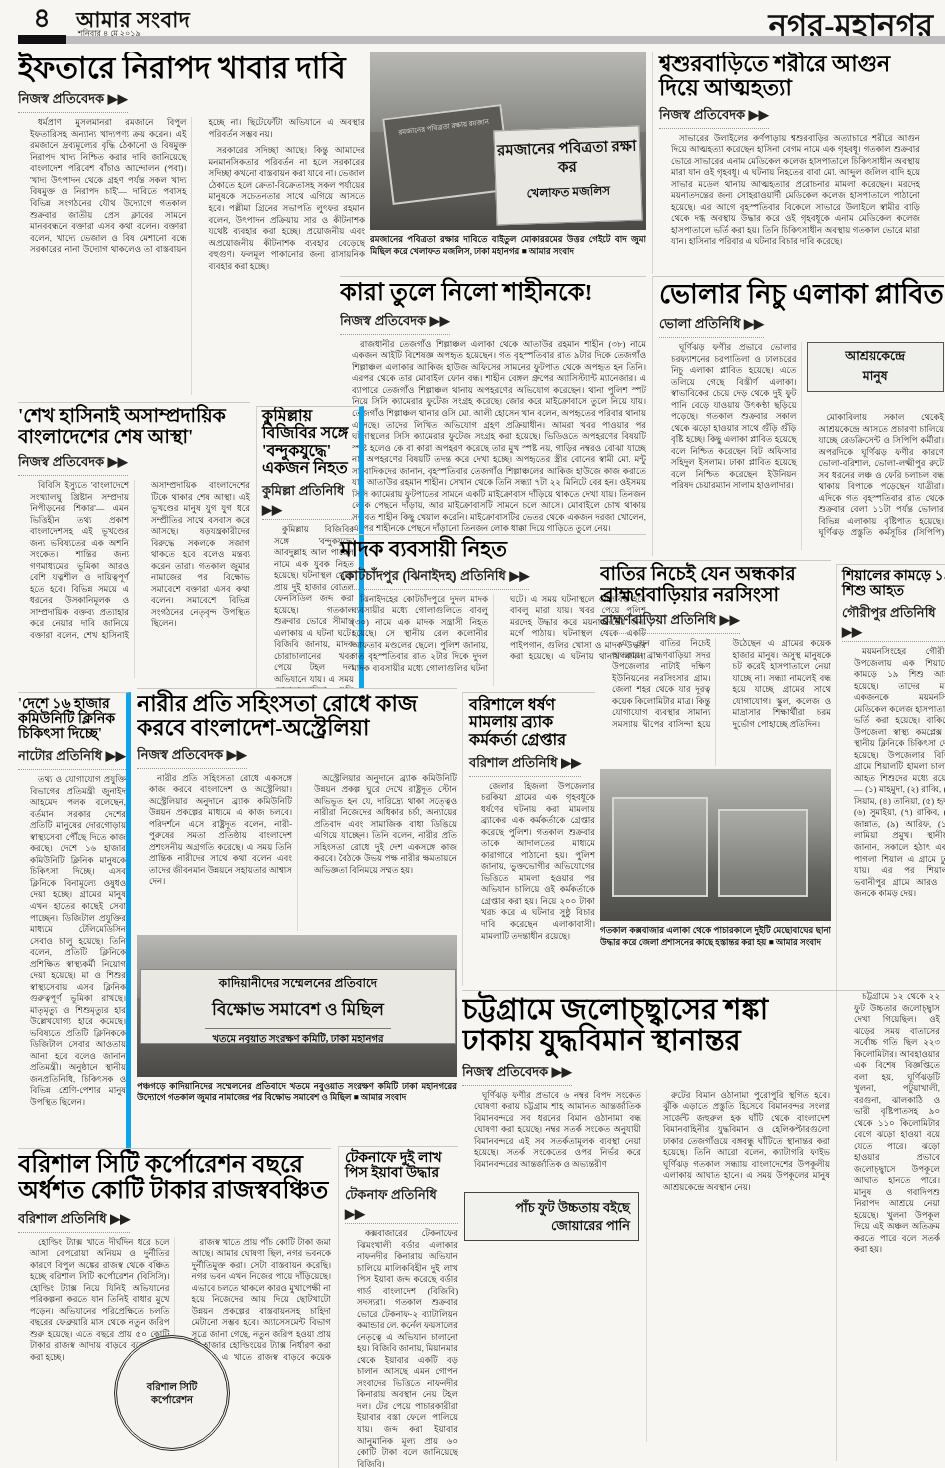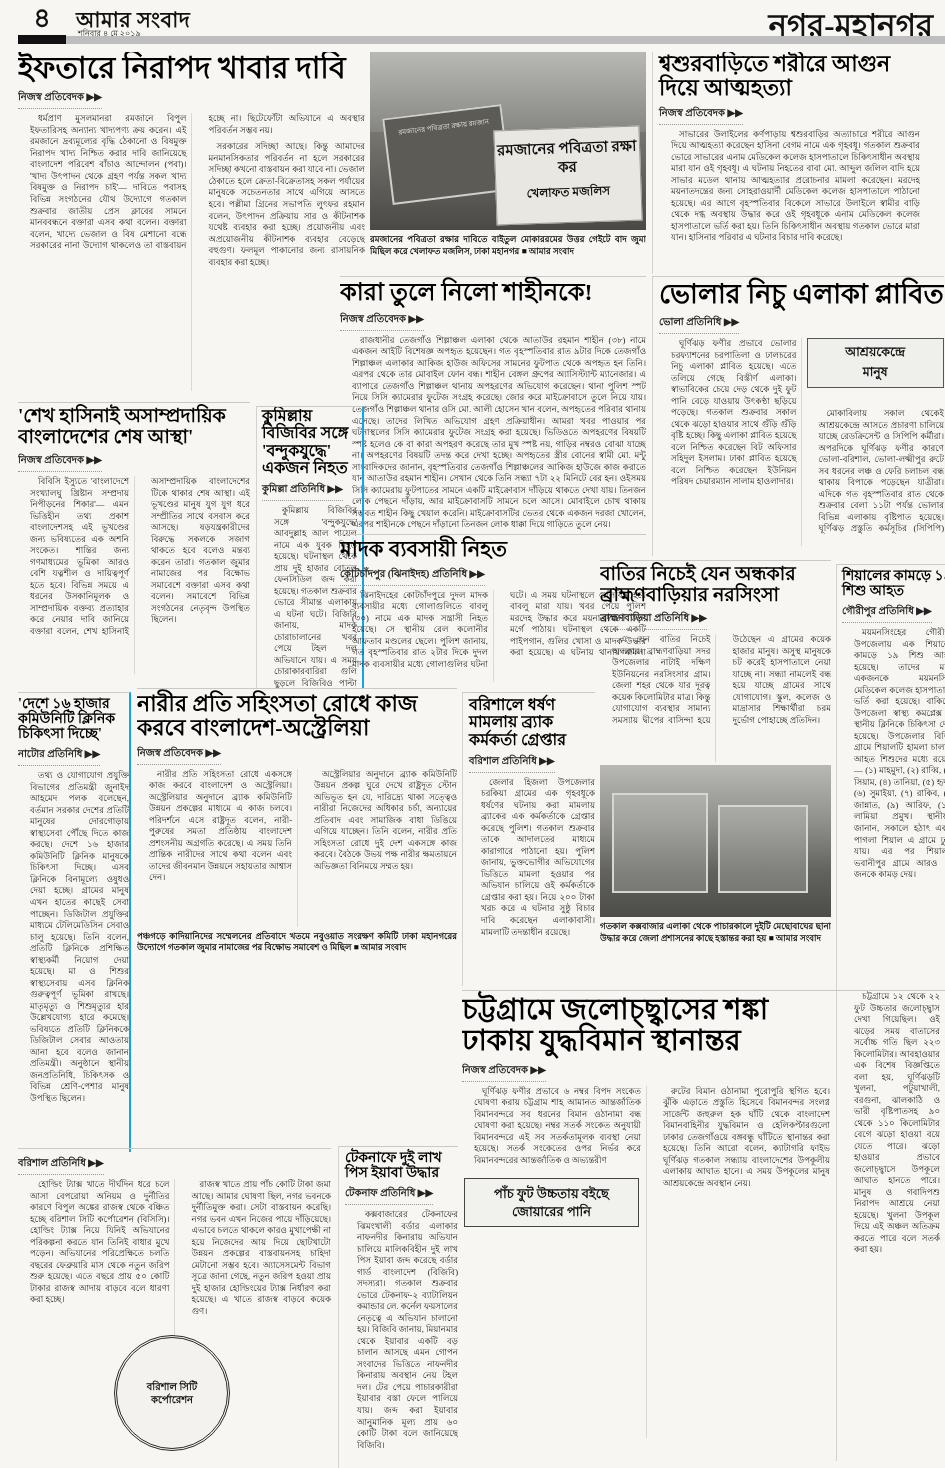--- a/index.html
+++ b/index.html
@@ -12,32 +12,32 @@
   .pageno-bar{position:absolute;left:18px;top:35px;width:48px;height:9px;background:#111;}
   .masthead{position:absolute;left:76px;top:4px;font-size:21px;font-weight:bold;letter-spacing:.5px;}
   .hdate{position:absolute;left:78px;top:27px;font-size:8px;color:#222;}
   .section{position:absolute;right:12px;top:1px;width:400px;text-align:right;font-size:31px;font-weight:bold;}
   .hband{position:absolute;left:66px;top:36px;width:879px;height:8px;background:#bdbdbd;}
   
   .art{position:absolute;overflow:hidden;}
   .h{margin:0 0 2px 0;font-weight:bold;line-height:1.08;color:#000;}
   .h31{font-size:30px}.h28{font-size:27px}.h25{font-size:24px}.h23{font-size:22px}
   .h19{font-size:19px}.h17{font-size:16px}.h15{font-size:14px}.h30{font-size:29px}.h22{font-size:21px}
-  .byline{display:inline-block;font-family:Liberation Serif, serif;font-size:10px;font-weight:bold;
+  .byline{display:inline-block;font-family:Liberation Sans, sans-serif;font-size:13px;font-weight:bold;
           color:#222;border-bottom:1px dotted #999;padding:2px 0 2px 0;margin:1px 0 4px 0;}
   .body{overflow:hidden;}
   .cols2{column-count:2;column-gap:10px;column-rule:1px solid #d8d8d4;}
   .bt{margin:0 0 5px 12px;font-size:8.6px;line-height:1.34;text-align:justify;color:#1c1c1c;}
   .bt:first-letter{padding-left:8px;}
   .pullquote{background:#d9d9d6;padding:8px 9px;margin:4px 0;font-size:9.5px;font-weight:bold;
              text-align:center;line-height:1.4;break-inside:avoid;}
   .subheadbox{border:1px solid #555;background:#efefec;padding:4px 24px;margin:20px 0;font-size:12.5px;
               font-weight:bold;text-align:center;break-inside:avoid;}
-  .infobox{border:1.5px solid #444;background:#f1f1ee;padding:6px 8px;margin:12px 2px;font-size:13px;
-           font-weight:bold;text-align:center;line-height:1.35;break-inside:avoid;}
+  .infobox{border:1.5px solid #444;background:#f1f1ee;padding:6px 8px;margin:22px 2px;font-size:13px;
+           font-weight:bold;text-align:right;line-height:1.35;break-inside:avoid;}
   .caption{font-size:8.6px;font-weight:bold;line-height:1.35;text-align:justify;color:#111;
            padding-top:4px;overflow:hidden;}
   
   .photo{position:relative;overflow:hidden;background:linear-gradient(180deg,#b8b8b4 0%,#8e8e8a 38%,#62625e 70%,#4c4c48 100%);}
   .photo .crowd{position:absolute;left:0;bottom:0;width:100%;height:55%;
      background:
        radial-gradient(circle at 8% 20%, #ddd 5px, transparent 6px),
        radial-gradient(circle at 22% 35%, #333 6px, transparent 7px),
        radial-gradient(circle at 38% 18%, #eee 5px, transparent 6px),
        radial-gradient(circle at 55% 30%, #2e2e2e 6px, transparent 7px),
@@ -55,21 +55,21 @@
      text-align:center;color:#0d0d0d;overflow:hidden;}
   .banner-wide .w1{font-size:12px;font-weight:bold;margin-top:4px;}
   .banner-wide .w2{font-size:17px;font-weight:bold;margin-top:2px;}
   .banner-wide .w3{font-size:10px;font-weight:bold;margin-top:4px;border-top:1px solid #777;
      display:inline-block;padding:2px 8px 0 8px;}
   .cagebox{position:absolute;border:2px solid #d6d6d2;background:rgba(220,220,215,.25);}
   .seal{position:absolute;width:116px;height:116px;border-radius:50%;border:3px double #2b2b2b;
         background:#f3f2ee;display:flex;align-items:center;justify-content:center;text-align:center;
         font-size:10px;font-weight:bold;line-height:1.3;padding:8px;box-sizing:border-box;}
   .vrule-l{border-left:1px solid #d2d2ce;}
-  .vrule-r{border-right:2px solid #0ea5e9;}
+  .vrule-r{border-right:5px solid #0ea5e9;}
   .toprule{border-top:1px solid #c9c9c5;padding-top:3px;}
 </style>
 </head>
 <body>
 
 <div class="page">
 
   <div class="hdr">
     <div class="pageno">৪</div>
     <div class="pageno-bar"></div>
@@ -179,20 +179,28 @@
     </div>
   </div>
 
   <div class="art toprule" style="left:137px;top:688px;width:320px;height:456px">
     <h2 class="h h23">নারীর প্রতি সহিংসতা রোধে কাজ করবে বাংলাদেশ-অস্ট্রেলিয়া</h2>
     <div class="byline">নিজস্ব প্রতিবেদক ▶▶</div>
     <div class="body cols2" style="height:158px">
       <p class="bt">নারীর প্রতি সহিংসতা রোধে একসঙ্গে কাজ করবে বাংলাদেশ ও অস্ট্রেলিয়া। অস্ট্রেলিয়ার অনুদানে ব্র্যাক কমিউনিটি উন্নয়ন প্রকল্পের মাধ্যমে এ কাজ চলবে। পরিদর্শনে এসে রাষ্ট্রদূত বলেন, নারী-পুরুষের সমতা প্রতিষ্ঠায় বাংলাদেশ প্রশংসনীয় অগ্রগতি করেছে। এ সময় তিনি প্রান্তিক নারীদের সাথে কথা বলেন এবং তাদের জীবনমান উন্নয়নে সহায়তার আশ্বাস দেন।</p>
       <p class="bt">অস্ট্রেলিয়ার অনুদানে ব্র্যাক কমিউনিটি উন্নয়ন প্রকল্প ঘুরে দেখে রাষ্ট্রদূত স্টোন অভিভূত হন যে, দারিদ্র্যে থাকা সত্ত্বেও নারীরা নিজেদের অধিকার চর্চা, অন্যায়ের প্রতিবাদ এবং সামাজিক বাধা ডিঙিয়ে এগিয়ে যাচ্ছেন। তিনি বলেন, নারীর প্রতি সহিংসতা রোধে দুই দেশ একসঙ্গে কাজ করবে। বৈঠকে উভয় পক্ষ নারীর ক্ষমতায়নে অভিজ্ঞতা বিনিময়ে সম্মত হয়।</p>
     </div>
+    <div class="photo" style="width:320px;height:142px;margin-top:4px">
+      <div class="crowd"></div>
+      <div class="banner-wide">
+        <div class="w1">কাদিয়ানীদের সম্মেলনের প্রতিবাদে</div>
+        <div class="w2">বিক্ষোভ সমাবেশ ও মিছিল</div>
+        <div class="w3">খতমে নবুয়াত সংরক্ষণ কমিটি, ঢাকা মহানগর</div>
+      </div>
+    </div>
     <div class="caption" style="height:42px">পঞ্চগড়ে কাদিয়ানিদের সম্মেলনের প্রতিবাদে খতমে নবুওয়াত সংরক্ষণ কমিটি ঢাকা মহানগরের উদ্যোগে গতকাল জুমার নামাজের পর বিক্ষোভ সমাবেশ ও মিছিল ■ আমার সংবাদ</div>
   </div>
 
   <div class="art toprule vrule-l" style="left:462px;top:692px;width:133px;height:294px;padding-left:6px;box-sizing:border-box">
     <h3 class="h h17">বরিশালে ধর্ষণ মামলায় ব্র্যাক কর্মকর্তা গ্রেপ্তার</h3>
     <div class="byline">বরিশাল প্রতিনিধি ▶▶</div>
     <div class="body" style="height:190px">
       <p class="bt">জেলার হিজলা উপজেলার চরকিয়া গ্রামের এক গৃহবধূকে ধর্ষণের ঘটনায় করা মামলায় ব্র্যাকের এক কর্মকর্তাকে গ্রেপ্তার করেছে পুলিশ। গতকাল শুক্রবার তাকে আদালতের মাধ্যমে কারাগারে পাঠানো হয়। পুলিশ জানায়, ভুক্তভোগীর অভিযোগের ভিত্তিতে মামলা হওয়ার পর অভিযান চালিয়ে ওই কর্মকর্তাকে গ্রেপ্তার করা হয়। নিয়ে ২০০ টাকা খরচ করে এ ঘটনার সুষ্ঠু বিচার দাবি করেছেন এলাকাবাসী। মামলাটি তদন্তাধীন রয়েছে।</p>
     </div>
   </div>
@@ -204,20 +212,21 @@
       <p class="bt">ঘূর্ণিঝড় ফণীর প্রভাবে ৬ নম্বর বিপদ সংকেত ঘোষণা করায় চট্টগ্রাম শাহ আমানত আন্তর্জাতিক বিমানবন্দরে সব ধরনের বিমান ওঠানামা বন্ধ ঘোষণা করা হয়েছে। নম্বর সতর্ক সংকেত অনুযায়ী বিমানবন্দরে এই সব সতর্কতামূলক ব্যবস্থা নেয়া হয়েছে। সতর্ক সংকেতের ওপর নির্ভর করে বিমানবন্দরের আন্তর্জাতিক ও অভ্যন্তরীণ</p>
       <div class="infobox">পাঁচ ফুট উচ্চতায় বইছে জোয়ারের পানি</div>
       <p class="bt">রুটের বিমান ওঠানামা পুরোপুরি স্থগিত হবে। ঝুঁকি এড়াতে প্রস্তুতি হিসেবে বিমানবন্দর সংলগ্ন সার্জেন্ট জহুরুল হক ঘাঁটি থেকে বাংলাদেশ বিমানবাহিনীর যুদ্ধবিমান ও হেলিকপ্টারগুলো ঢাকার তেজগাঁওয়ে বঙ্গবন্ধু ঘাঁটিতে স্থানান্তর করা হয়েছে। তিনি আরো বলেন, ক্যাটাগরি ফাইভ ঘূর্ণিঝড় গতকাল সন্ধ্যায় বাংলাদেশের উপকূলীয় এলাকায় আঘাত হানে। এ সময় উপকূলের মানুষ আশ্রয়কেন্দ্রে অবস্থান নেয়।</p>
     </div>
     <div class="body vrule-l" style="position:absolute;left:374px;top:0;width:104px;height:470px;padding-left:5px;box-sizing:border-box">
       <p class="bt">চট্টগ্রামে ১২ থেকে ২২ ফুট উচ্চতার জলোচ্ছ্বাস দেখা গিয়েছিল। ওই ঝড়ের সময় বাতাসের সর্বোচ্চ গতি ছিল ২২৩ কিলোমিটার। আবহাওয়ার এক বিশেষ বিজ্ঞপ্তিতে বলা হয়, ঘূর্ণিঝড়টি খুলনা, পটুয়াখালী, বরগুনা, ঝালকাঠি ও ভারী বৃষ্টিপাতসহ ৯০ থেকে ১১০ কিলোমিটার বেগে ঝড়ো হাওয়া বয়ে যেতে পারে। ঝড়ো হাওয়ার প্রভাবে জলোচ্ছ্বাসে উপকূলে আঘাত হানতে পারে। মানুষ ও গবাদিপশু নিরাপদ আশ্রয়ে নেয়া হয়েছে। খুলনা উপকূল দিয়ে এই অঞ্চল অতিক্রম করতে পারে বলে সতর্ক করা হয়।</p>
     </div>
   </div>
 
   <div class="art toprule" style="left:18px;top:1148px;width:313px;height:320px">
+    <h2 class="h h25">বরিশাল সিটি কর্পোরেশন বছরে অর্ধশত কোটি টাকার রাজস্ববঞ্চিত</h2>
     <div class="byline">বরিশাল প্রতিনিধি ▶▶</div>
     <div class="body cols2" style="height:208px;position:relative">
       <p class="bt">হোল্ডিং ট্যাক্স খাতে দীর্ঘদিন ধরে চলে আসা বেপরোয়া অনিয়ম ও দুর্নীতির কারণে বিপুল অঙ্কের রাজস্ব থেকে বঞ্চিত হচ্ছে বরিশাল সিটি কর্পোরেশন (বিসিসি)। হোল্ডিং ট্যাক্স নিয়ে যিনিই অভিযানের পরিকল্পনা করতে যান তিনিই বাধার মুখে পড়েন। অভিযানের পরিপ্রেক্ষিতে চলতি বছরের ফেব্রুয়ারি মাস থেকে নতুন জরিপ শুরু হয়েছে। এতে বছরে প্রায় ৫০ কোটি টাকার রাজস্ব আদায় বাড়বে বলে ধারণা করা হচ্ছে।</p>
       <p class="bt">রাজস্ব খাতে প্রায় পাঁচ কোটি টাকা জমা আছে। আমার ঘোষণা ছিল, নগর ভবনকে দুর্নীতিমুক্ত করা। সেটা বাস্তবায়ন করেছি। নগর ভবন এখন নিজের পায়ে দাঁড়িয়েছে। এভাবে চলতে থাকলে কারও মুখাপেক্ষী না হয়ে নিজেদের আয় দিয়ে ছোটখাটো উন্নয়ন প্রকল্পের বাস্তবায়নসহ চাহিদা মেটানো সম্ভব হবে। অ্যাসেসমেন্ট বিভাগ সূত্রে জানা গেছে, নতুন জরিপ হওয়া প্রায় দুই হাজার হোল্ডিংয়ের ট্যাক্স নির্ধারণ করা হয়েছে। এ খাতে রাজস্ব বাড়বে কয়েক গুণ।</p>
     </div>
     <div class="seal" style="left:96px;top:186px">বরিশাল সিটি কর্পোরেশন</div>
   </div>
 
   <div class="art toprule vrule-l" style="left:338px;top:1146px;width:120px;height:322px;padding-left:6px;box-sizing:border-box">
     <h3 class="h h15">টেকনাফে দুই লাখ পিস ইয়াবা উদ্ধার</h3>

